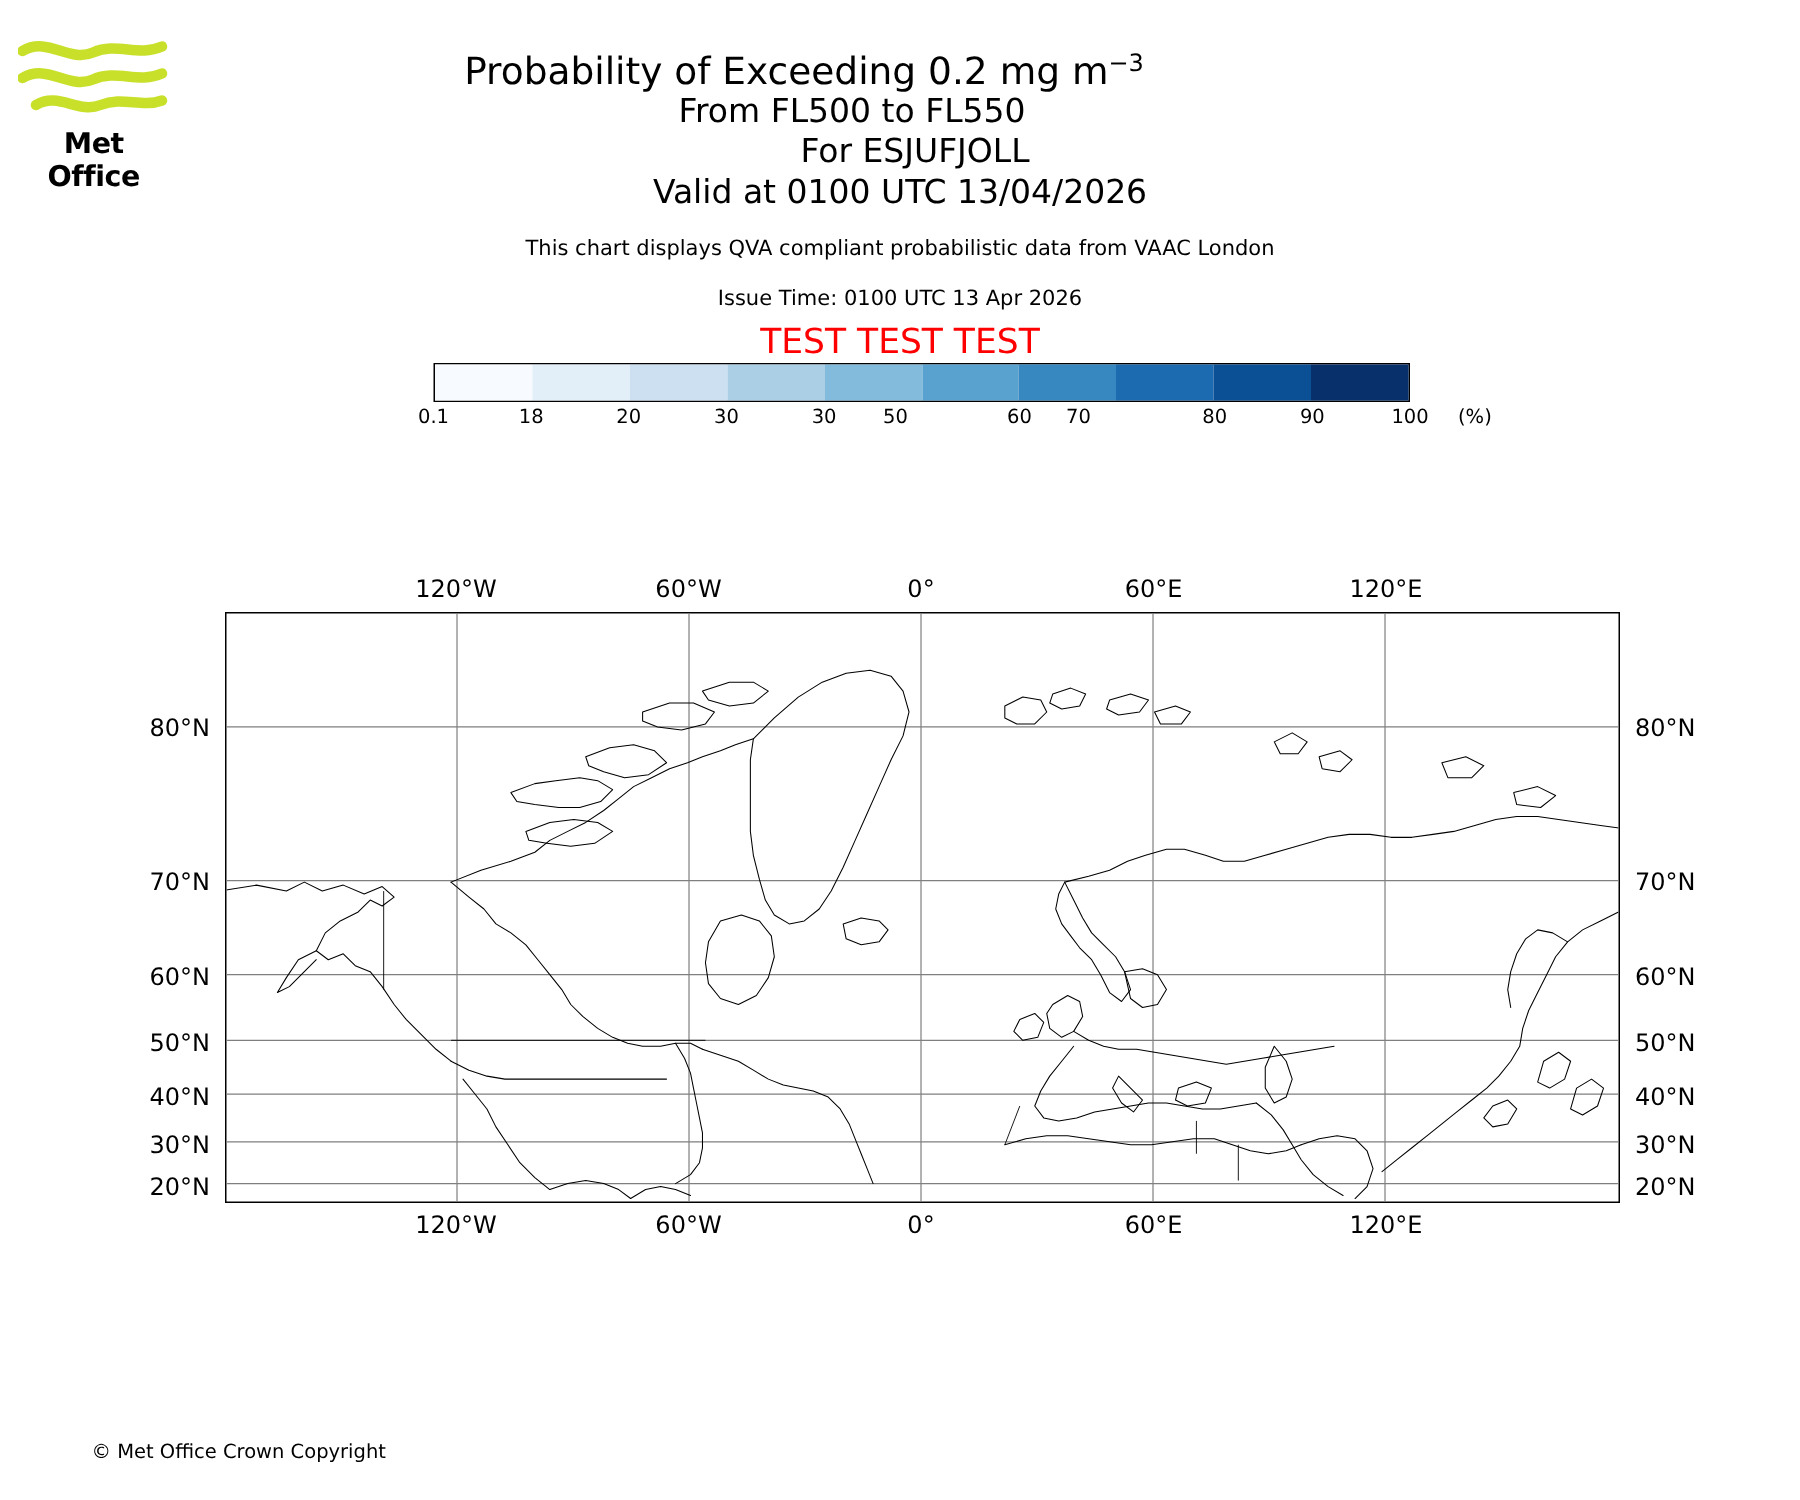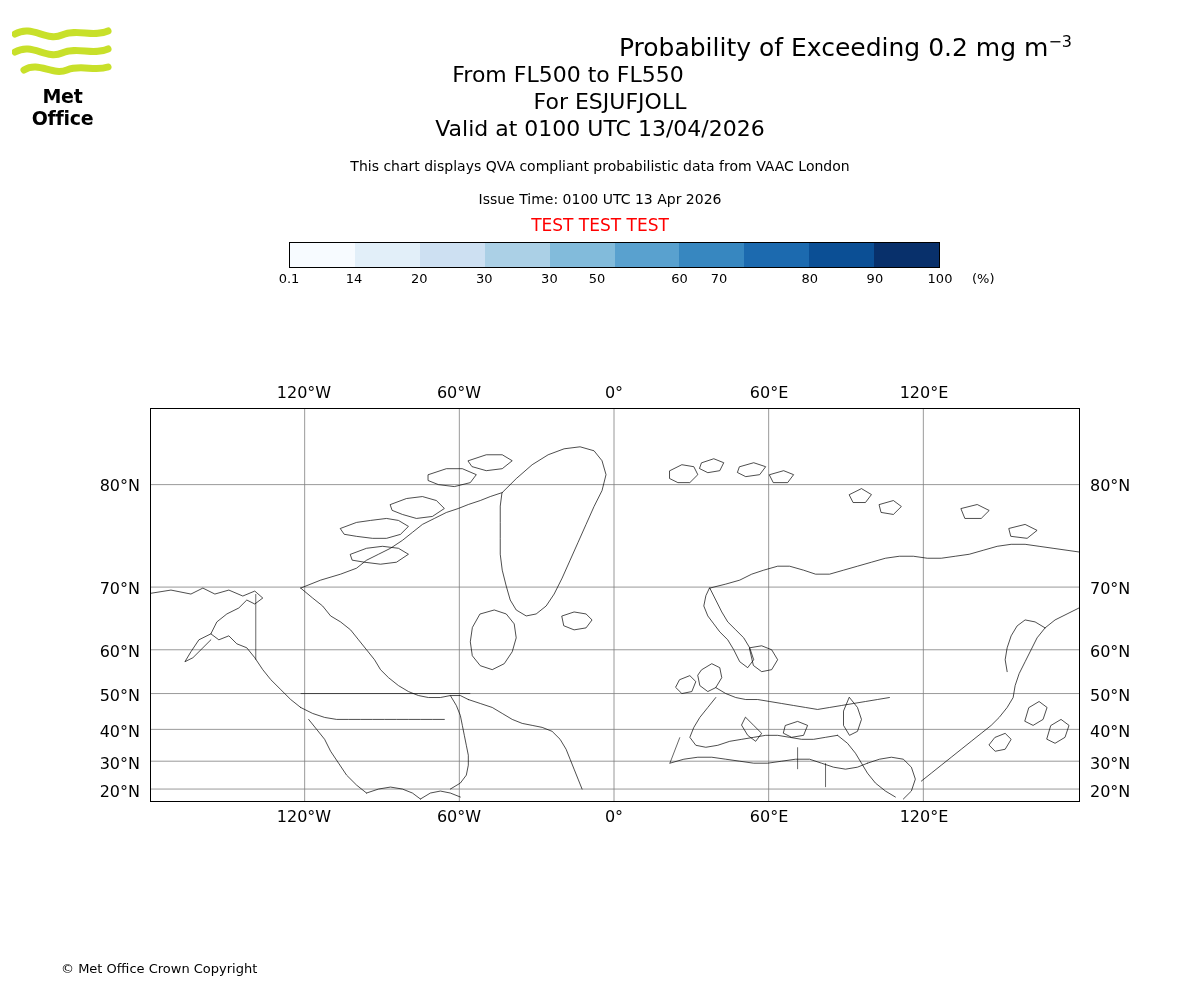--- a/index.html
+++ b/index.html
@@ -43,21 +43,20 @@
     top: 0;
     width: 1200px;
     text-align: center;
   }
   #main-title {
     position: absolute;
     top: 27px;
     width: 1072px;
     font-size: 25px;
     line-height: 30px;
-    text-align: right;
   }
   #main-title sup {
     font-size: 16px;
     vertical-align: super;
   }
   #subtitle-1 {
     position: absolute;
     top: 62px;
     width: 1136px;
     font-size: 22px;
@@ -87,21 +86,21 @@
   #issue-time {
     position: absolute;
     top: 191px;
     width: 1200px;
     font-size: 14px;
   }
   #test-banner {
     position: absolute;
     top: 215px;
     width: 1200px;
-    font-size: 17px;
+    font-size: 23px;
     color: #ff0000;
   }
 
   
   #colourbar-wrap {
     position: absolute;
     left: 289px;
     top: 242px;
     width: 651px;
     height: 26px;
@@ -223,21 +222,21 @@
       <div class="swatch" style="background: rgb(205, 224, 242);"></div>
       <div class="swatch" style="background: rgb(171, 208, 230);"></div>
       <div class="swatch" style="background: rgb(130, 187, 219);"></div>
       <div class="swatch" style="background: rgb(89, 161, 207);"></div>
       <div class="swatch" style="background: rgb(55, 135, 192);"></div>
       <div class="swatch" style="background: rgb(28, 106, 175);"></div>
       <div class="swatch" style="background: rgb(11, 79, 149);"></div>
       <div class="swatch" style="background: rgb(8, 48, 107);"></div>
     </div>
 <div class="cb-tick-label" style="left: 0px;">0.1</div>
-    <div class="cb-tick-label" style="left: 65.1px;">14</div>
+    <div class="cb-tick-label" style="left: 65.1px;">18</div>
     <div class="cb-tick-label" style="left: 130.2px;">20</div>
     <div class="cb-tick-label" style="left: 195.3px;">30</div>
     <div class="cb-tick-label" style="left: 260.4px;">30</div>
     <div class="cb-tick-label" style="left: 308px;">50</div>
     <div class="cb-tick-label" style="left: 390.6px; text-align: center;">60</div>
     <div class="cb-tick-label" style="left: 430px;">70</div>
     <div class="cb-tick-label" style="left: 520.8px; text-align: right;">80</div>
     <div class="cb-tick-label" style="left: 585.9px;">90</div>
     <div class="cb-tick-label" style="left: 651px;">100</div>
   </div>

